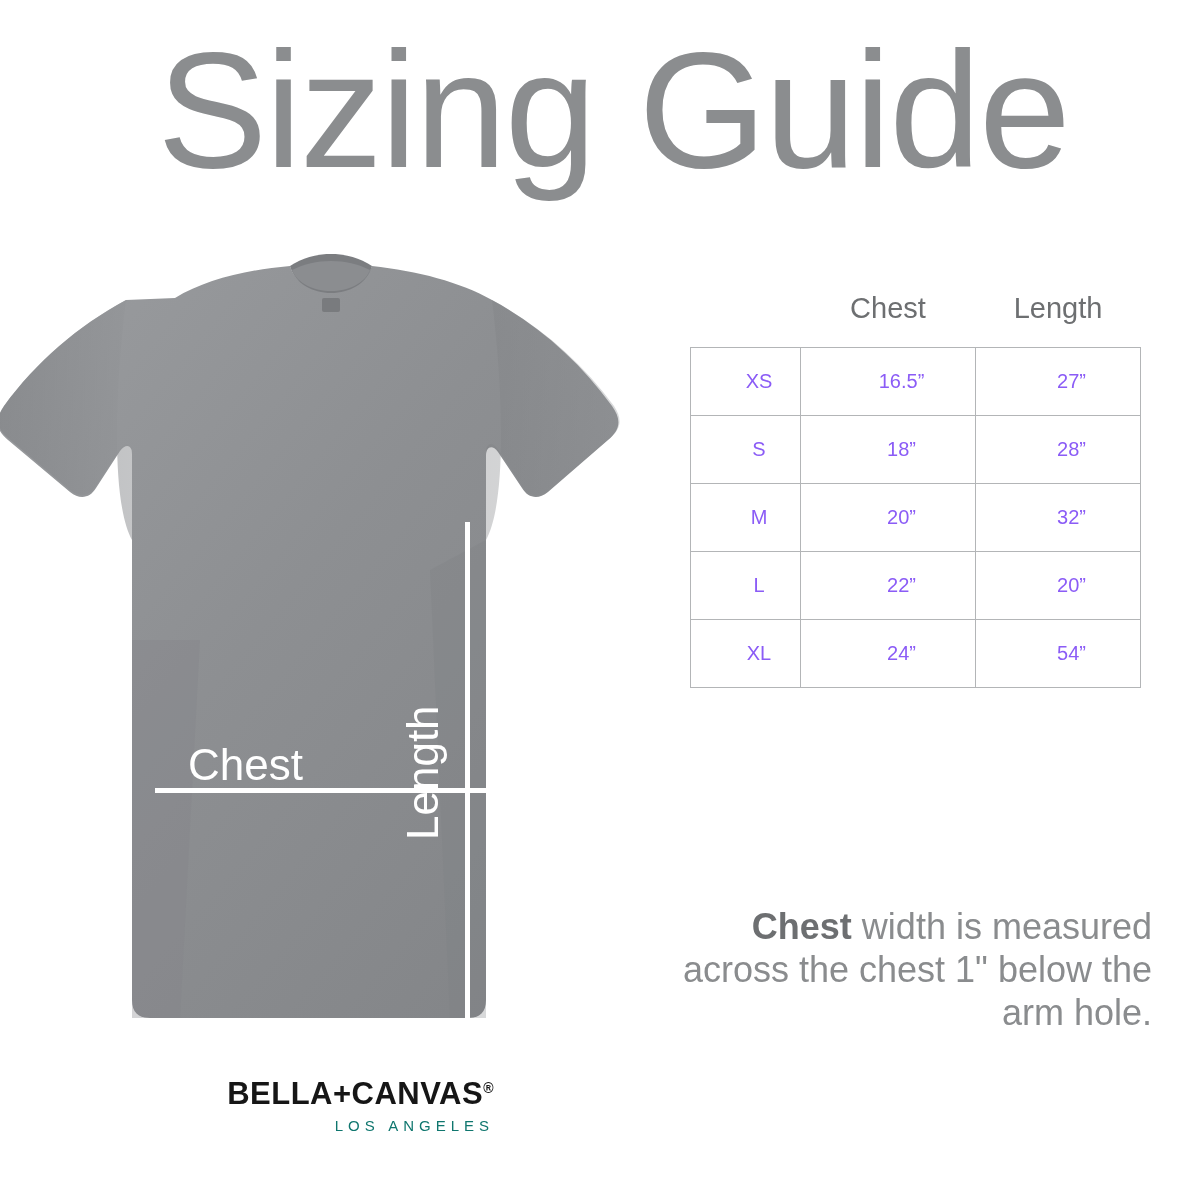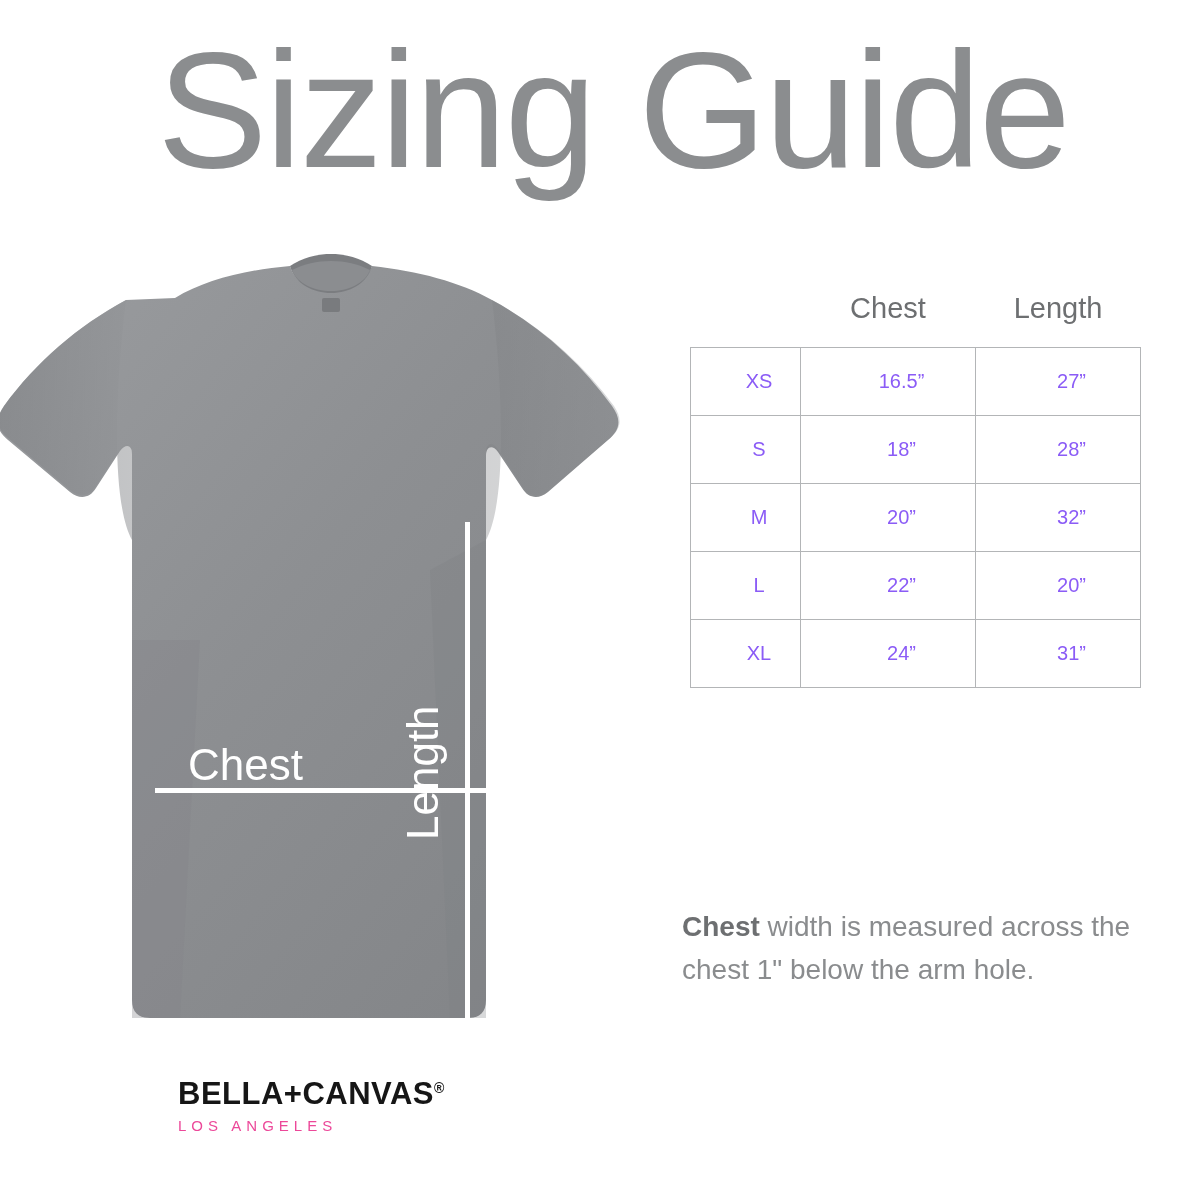--- a/index.html
+++ b/index.html
@@ -82,33 +82,33 @@
   }
 
   
   #brand {
     position: absolute;
     left: 178px;
     top: 1068px;
     width: 316px;
     height: 76px;
     background: #ffffff;
-    text-align: left;
+    text-align: right;
   }
   #brand-name {
     font-size: 31px;
     font-weight: bold;
     color: #161616;
     letter-spacing: 0.5px;
     line-height: 40px;
     white-space: nowrap;
   }
   #brand-sub {
     font-size: 15px;
-    color: #ec4899;
+    color: #0f766e;
     letter-spacing: 5px;
     line-height: 24px;
     white-space: nowrap;
   }
   .reg-mark {
     font-size: 14px;
     vertical-align: super;
   }
 
   
@@ -148,23 +148,23 @@
   #size-table col.c-chest { width: 175px; }
   #size-table col.c-length { width: 165px; }
 
   
   #notes {
     position: absolute;
     left: 682px;
     top: 905px;
     width: 470px;
     color: #8a8c8e;
-    font-size: 28px;
+    font-size: 36px;
     line-height: 43px;
-    text-align: left;
+    text-align: right;
   }
   #notes p { margin: 0 0 30px 0; }
   #notes b { color: #6d6f71; font-weight: bold; }
 </style>
 </head>
 <body>
 
 <div id="title">Sizing Guide</div>
 
 <div id="shirt-area">
@@ -268,21 +268,21 @@
         <td>32”</td>
       </tr>
       <tr>
         <td class="size-cell">L</td>
         <td>22”</td>
         <td>20”</td>
       </tr>
       <tr>
         <td class="size-cell">XL</td>
         <td>24”</td>
-        <td>31”</td>
+        <td>54”</td>
       </tr>
     </tbody>
   </table>
 </div>
 
 <div id="notes">
   <p><b>Chest</b><span> width is measured across the chest 1" below the arm hole.</span></p>
 </div>
 
 </body></html>

